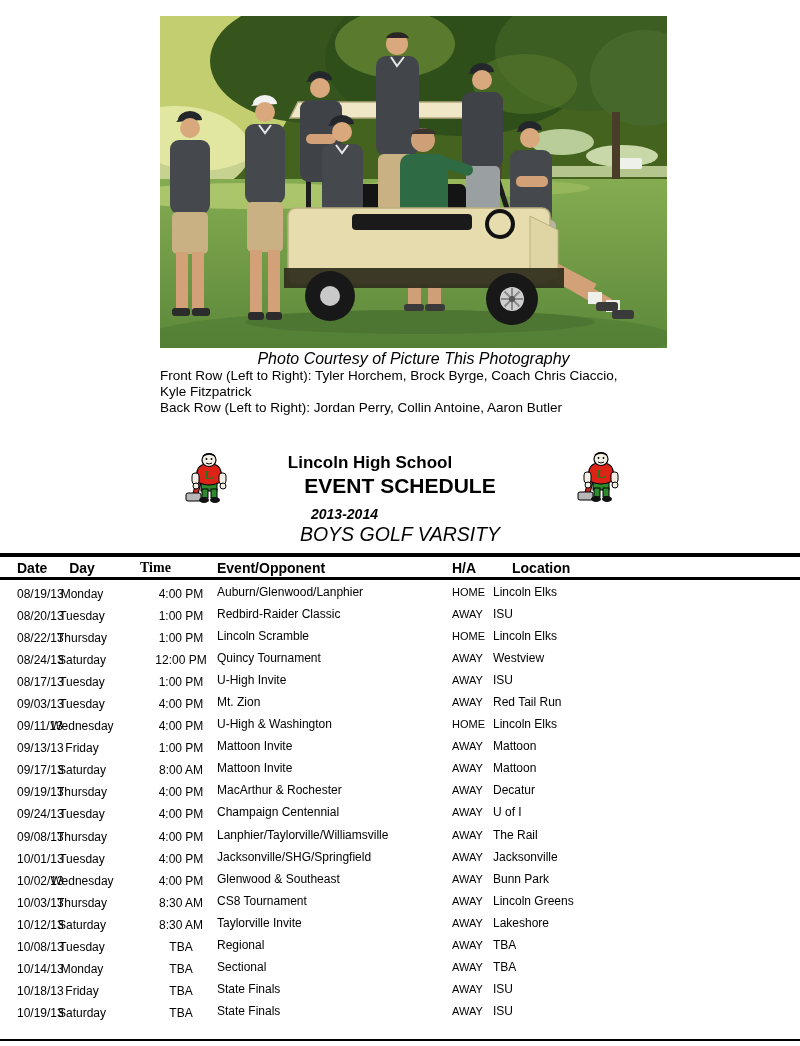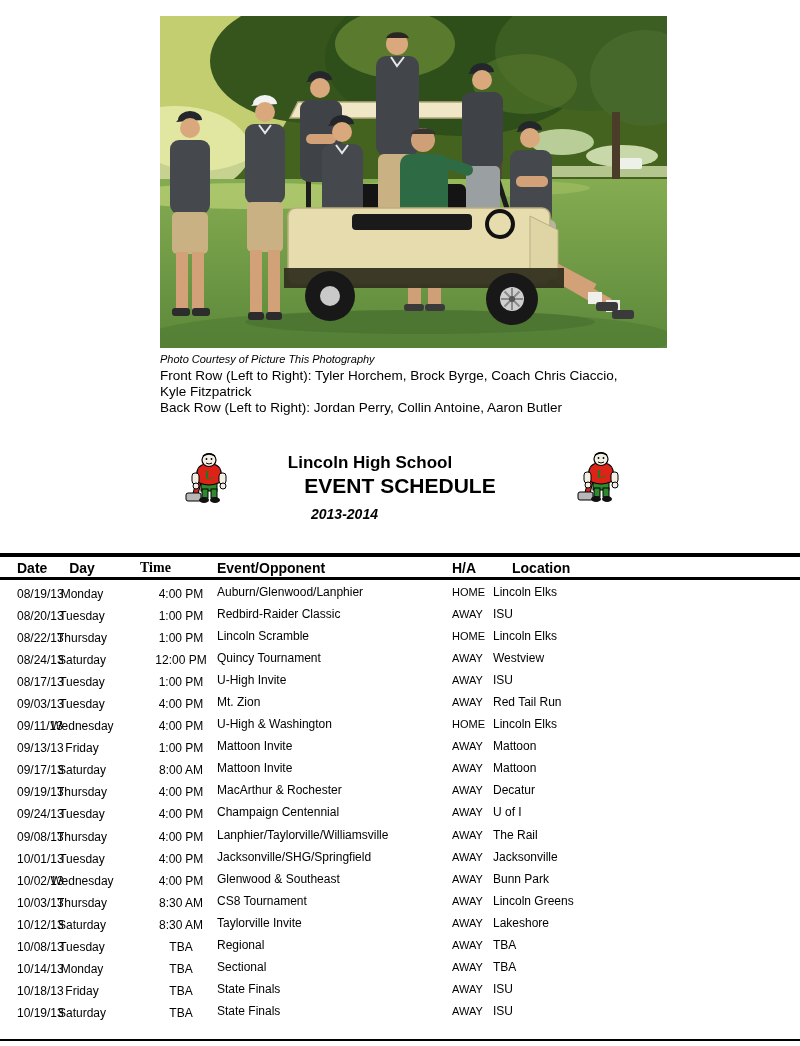--- a/index.html
+++ b/index.html
@@ -6,21 +6,21 @@
   body { background:#fff; }
   .page {
     position:relative; width:800px; height:1046px; background:#ffffff;
     font-family:"Liberation Sans", sans-serif; color:#000; overflow:hidden;
   }
   
   .photo-frame { position:absolute; left:160px; top:16px; width:507px; height:332px; overflow:hidden; background:#44631f; }
   .photo-frame svg { display:block; width:100%; height:100%; }
   .photo-credit {
     position:absolute; left:160px; top:351px; width:507px;
-    font-style:italic; font-size:11px; text-align:left; line-height:16px;
+    font-style:italic; font-size:16px; text-align:center; line-height:16px;
   }
   .caption-line { position:absolute; left:160px; width:520px; font-size:13.5px; line-height:16px; }
   .cap-1 { top:368px; } .cap-2 { top:384px; } .cap-3 { top:400px; }
 
   
   .mascot { position:absolute; width:50px; height:52px; }
   .mascot-left { left:184px; top:452px; }
   .mascot-right { left:576px; top:451px; }
   .school-name   { position:absolute; left:0; top:453px; width:740px; text-align:center; font-size:17px; font-weight:bold; }
   .event-title   { position:absolute; left:0; top:474px; width:800px; text-align:center; font-size:21px; font-weight:bold; }
@@ -237,20 +237,21 @@
       <path d="M19 4 Q25 0 31 4" fill="none" stroke="#000" stroke-width="1.5"></path>
       <circle cx="22.5" cy="7" r="0.9" fill="#000"></circle>
       <circle cx="27.5" cy="7" r="0.9" fill="#000"></circle>
       <path d="M22 11 Q25 13 28 11" fill="none" stroke="#000" stroke-width="1"></path>
     </g>
   </svg>
 
   <div class="school-name">Lincoln High School</div>
   <div class="event-title">EVENT SCHEDULE</div>
   <div class="season">2013-2014</div>
+  <div class="team-title">BOYS GOLF VARSITY</div>
 
   <div class="sched-header">
     <span class="h-date">Date</span>
     <span class="h-day">Day</span>
     <span class="h-time">Time</span>
     <span class="h-event">Event/Opponent</span>
     <span class="h-ha">H/A</span>
     <span class="h-loc">Location</span>
   </div>
 

